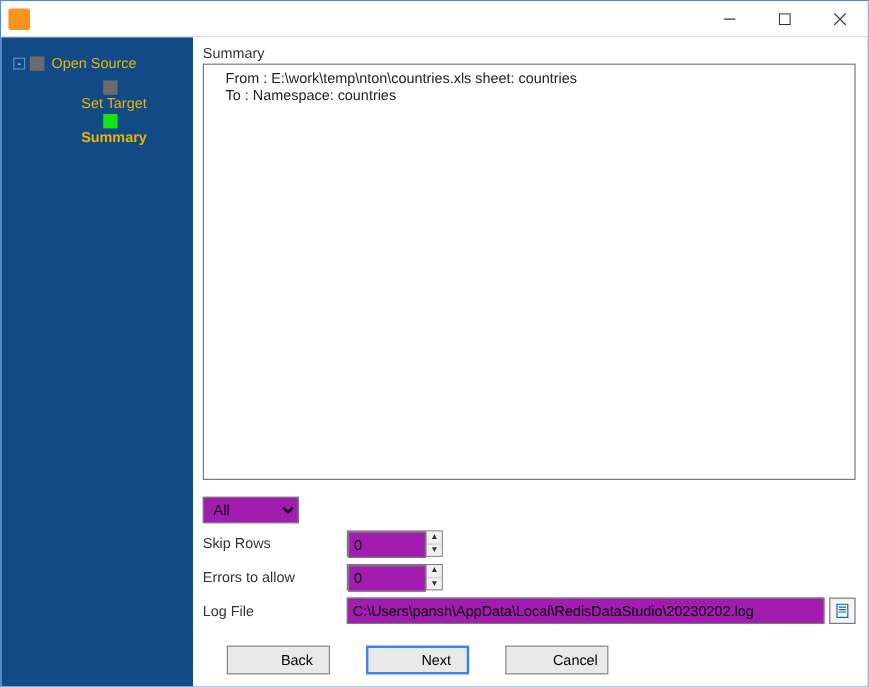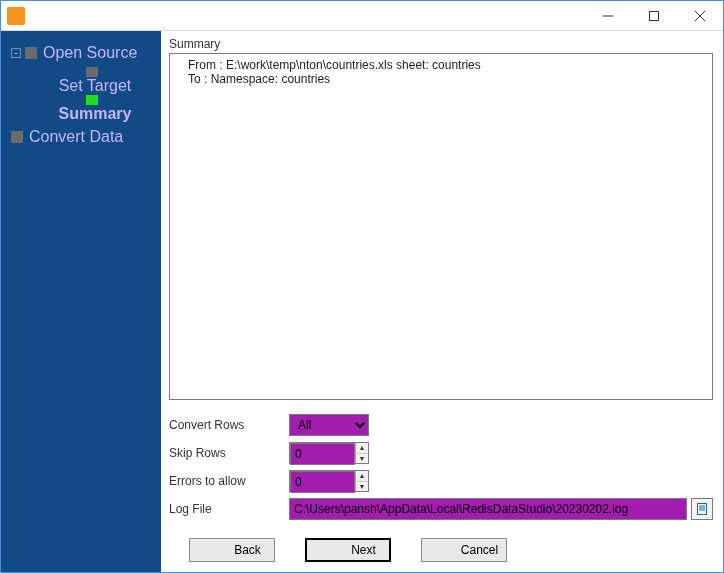--- a/index.html
+++ b/index.html
@@ -56,21 +56,21 @@
     font-size: 9px; line-height: 8px; text-align: center;
     margin-right: 4px;
     background: #124a86;
   }
   .treenode .square {
     width: 12px; height: 12px;
     background: #6b6b6b;
     margin-right: 6px;
   }
   .treenode.active .square { background: #19e019; }
-  .treenode .label { font-size: 16px; color: #c4b5fd; }
+  .treenode .label { font-size: 12px; color: #eab308; }
   .treenode.active .label { font-weight: bold; }
 
   .main {
     flex: 1;
     padding: 6px 10px 10px 8px;
     display: flex; flex-direction: column;
     background: #fff;
   }
   .section-label { font-size: 12px; color: #333; margin-bottom: 2px; }
   .summary-box {
@@ -146,21 +146,21 @@
   .btn {
     min-width: 86px; height: 24px;
     border: 1px solid #8a8a8a;
     background: #e9e9e9;
     font-size: 12px;
     display: flex; align-items: center; justify-content: center;
     cursor: default;
     padding-left: 31px;
   }
   .btn.primary {
-    border: 2px solid #000000;
+    border: 2px solid #3b82f6;
     background: #e9e9e9;
   }
 </style>
 </head>
 <body>
 
 <div class="window">
 
   <div class="titlebar">
     <div class="appicon"></div>
@@ -191,34 +191,29 @@
         <span class="label">Open Source</span>
       </div>
       <div class="treenode child">
         <div class="square"></div>
         <span class="label">Set Target</span>
       </div>
       <div class="treenode child active">
         <div class="square"></div>
         <span class="label">Summary</span>
       </div>
-      <div class="treenode">
-        <div class="square"></div>
-        <span class="label">Convert Data</span>
-      </div>
     </div>
 
     <div class="main">
       <div class="section-label">Summary</div>
       <div class="summary-box">From : E:\work\temp\nton\countries.xls sheet: countries
 To : Namespace: countries</div>
 
       <div class="form">
         <div class="formrow">
-          <div class="flabel">Convert Rows</div>
           <select>
             <option>All</option>
           </select>
         </div>
         <div class="formrow">
           <div class="flabel">Skip Rows</div>
           <div class="spinner">
             <input type="text" value="0" style="">
             <div class="arrows">
               <div>▲</div>

